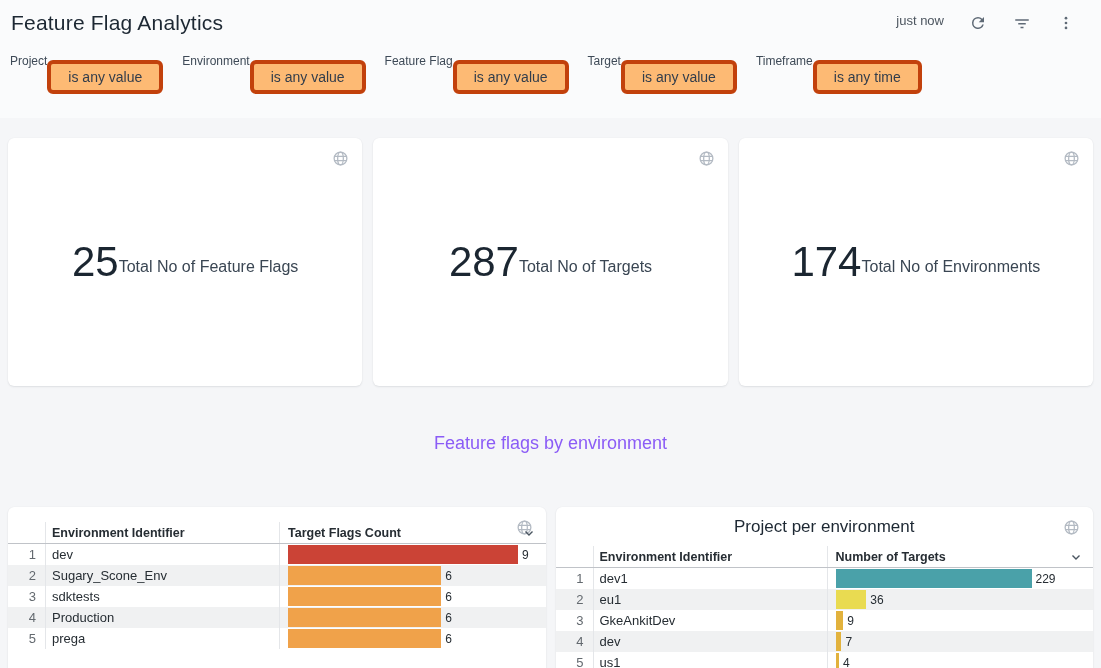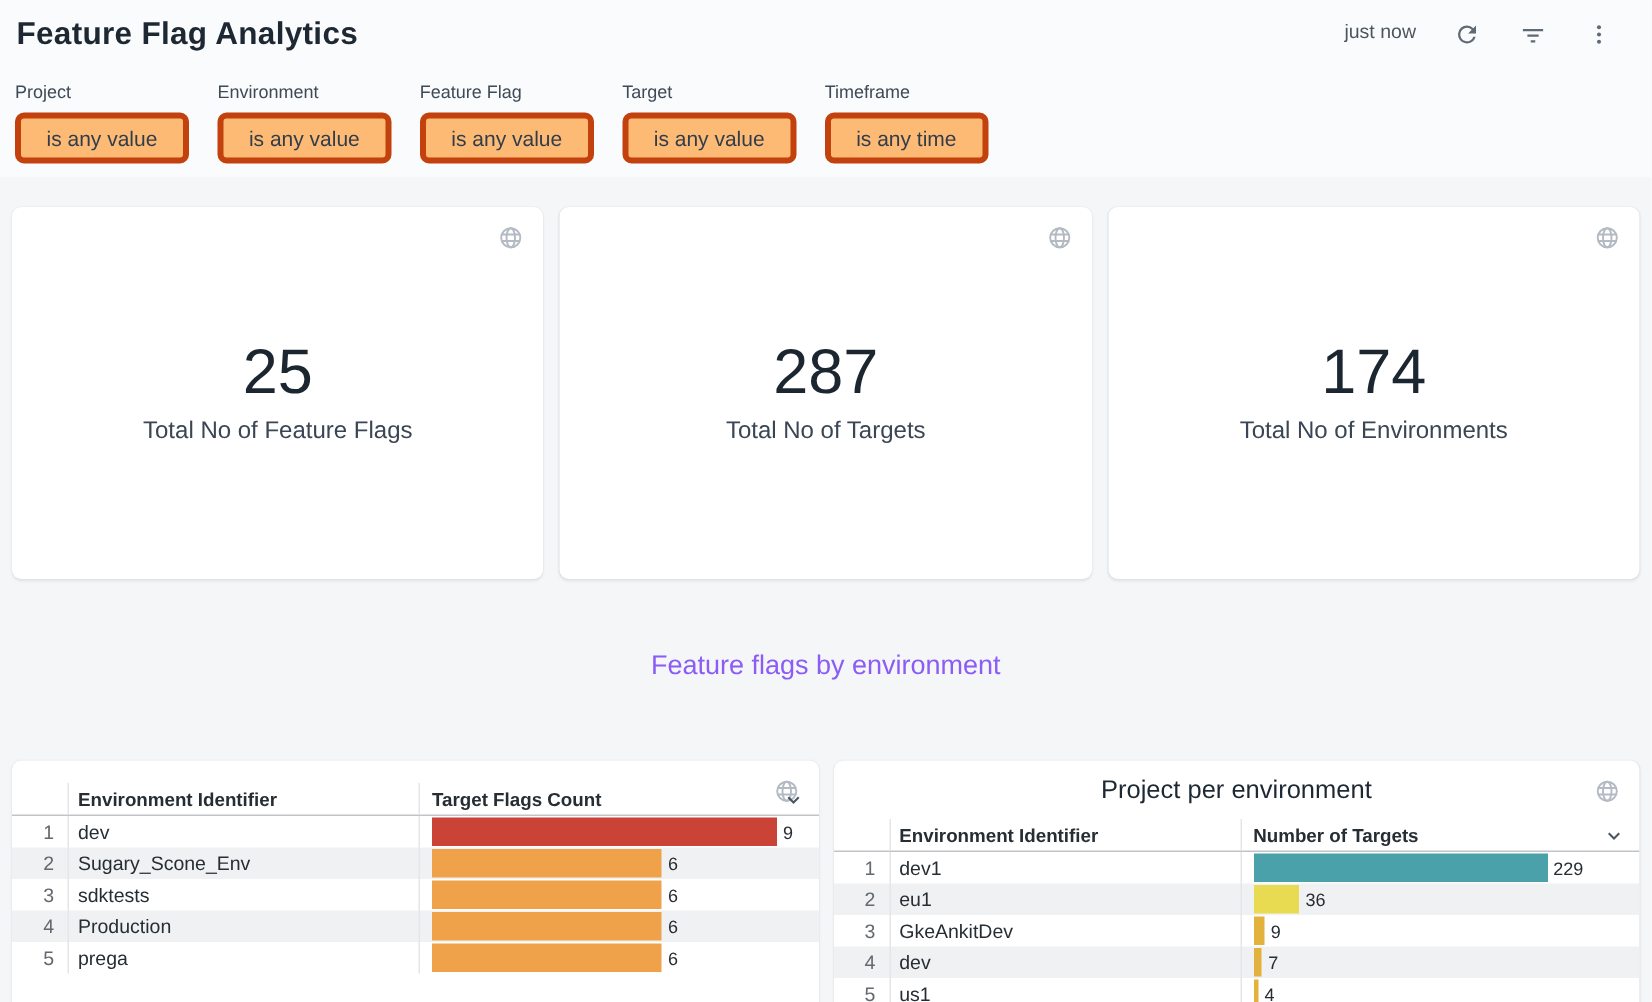--- a/index.html
+++ b/index.html
@@ -4,43 +4,43 @@
 <style>
   * { margin:0; padding:0; box-sizing:border-box; }
   html,body { width:1101px; height:668px; overflow:hidden; }
   body {
     font-family:"Liberation Sans","DejaVu Sans",sans-serif;
     background:#fafbfc; color:#222c38;
   }
   
   .topbar { background:#fafbfc; padding-top:7px; height:118px; }
   .titlebar { display:flex; align-items:center; padding:0 25px 0 11px; height:32px; }
-  .page-title { font-size:21px; font-weight:700; color:#1d2833; letter-spacing:.2px; }
+  .page-title { font-size:21px; font-weight:400; color:#1d2833; letter-spacing:.2px; }
   .titlebar-right { margin-left:auto; display:flex; align-items:flex-start; gap:24px; }
   .refresh-status { font-size:13px; color:#4c555f; }
   .icon-btn { width:20px; height:20px; display:flex; align-items:center; justify-content:center; cursor:pointer; }
   
   .filter-bar { display:flex; gap:19px; padding-left:10px; margin-top:15px; }
-  .filter-group { display:flex; flex-direction:column; }
+  .filter-group { display:flex; flex-direction:row; }
   .filter-label { font-size:12px; color:#3e4a57; height:15px; }
   .filter-btn {
     margin-top:6px; height:34px; padding:0 17px; background:#fdba74;
     border:4px solid #c2410c; border-radius:6px; font-size:14px; color:#323d4b;
     font-family:inherit; display:flex; align-items:center; cursor:pointer; white-space:nowrap;
   }
   
   .dash { background:#f5f6f8; height:550px; padding:20px 8px 0 8px; }
   .card {
     position:relative; background:#fff; border-radius:6px;
     box-shadow:0 1px 2px rgba(40,50,60,.10), 0 0 1px rgba(40,50,60,.08);
   }
   .globe { position:absolute; top:12px; right:13px; }
   
   .kpi-row { display:flex; gap:11px; }
-  .kpi-card { flex:1; height:248px; display:flex; flex-direction:column; align-items:center; justify-content:center; }
+  .kpi-card { flex:1; height:248px; display:flex; flex-direction:row; align-items:center; justify-content:center; }
   .kpi-value { font-size:42px; font-weight:500; color:#1b2631; line-height:1; }
   .kpi-label { font-size:16px; color:#3a4653; margin-top:10px; }
   
   .section-title { text-align:center; font-size:18px; color:#8b5cf6; margin-top:44px; height:26px; line-height:26px; }
   
   .table-row-wrap { display:flex; gap:10px; margin-top:51px; }
   .table-card { flex:1; height:240px; padding-top:8px; overflow:hidden; }
   .table-title { text-align:center; font-size:17px; color:#1d2833; height:24px; line-height:24px; }
   .lk-table { margin-top:7px; width:100%; }
   .t-head { display:flex; height:22px; align-items:center;

